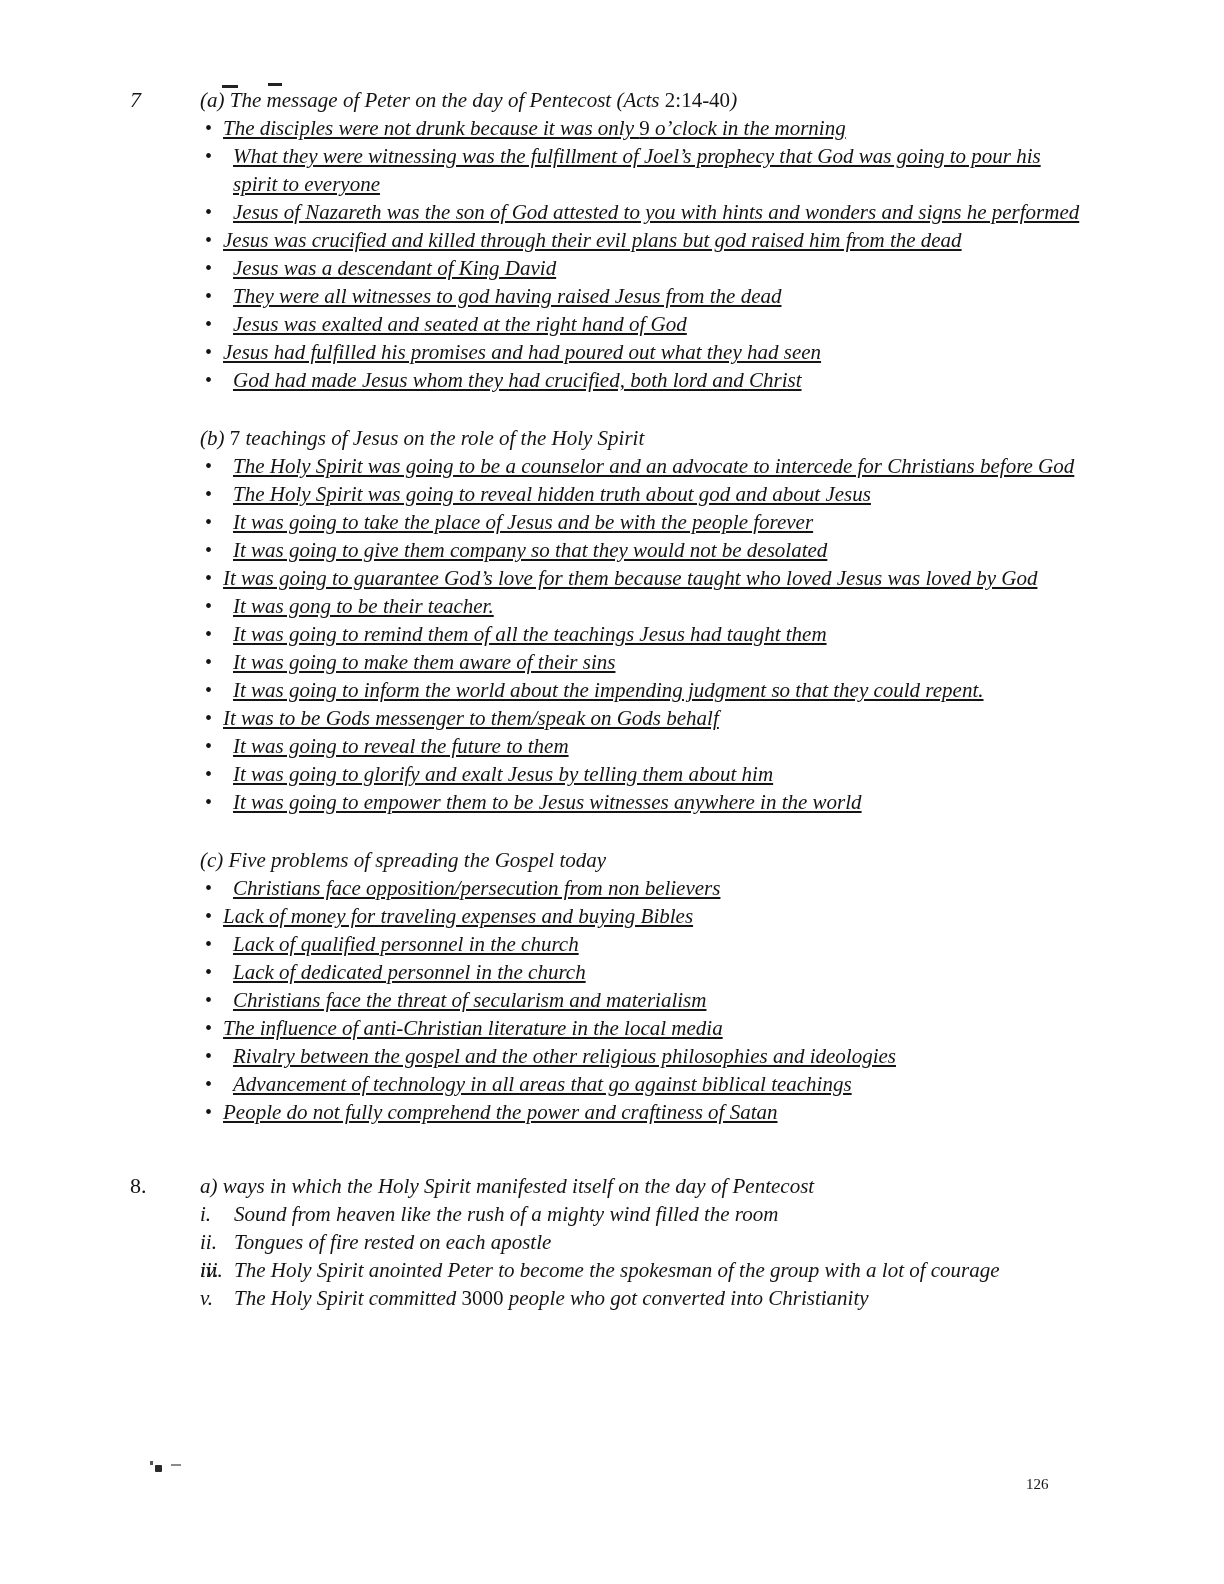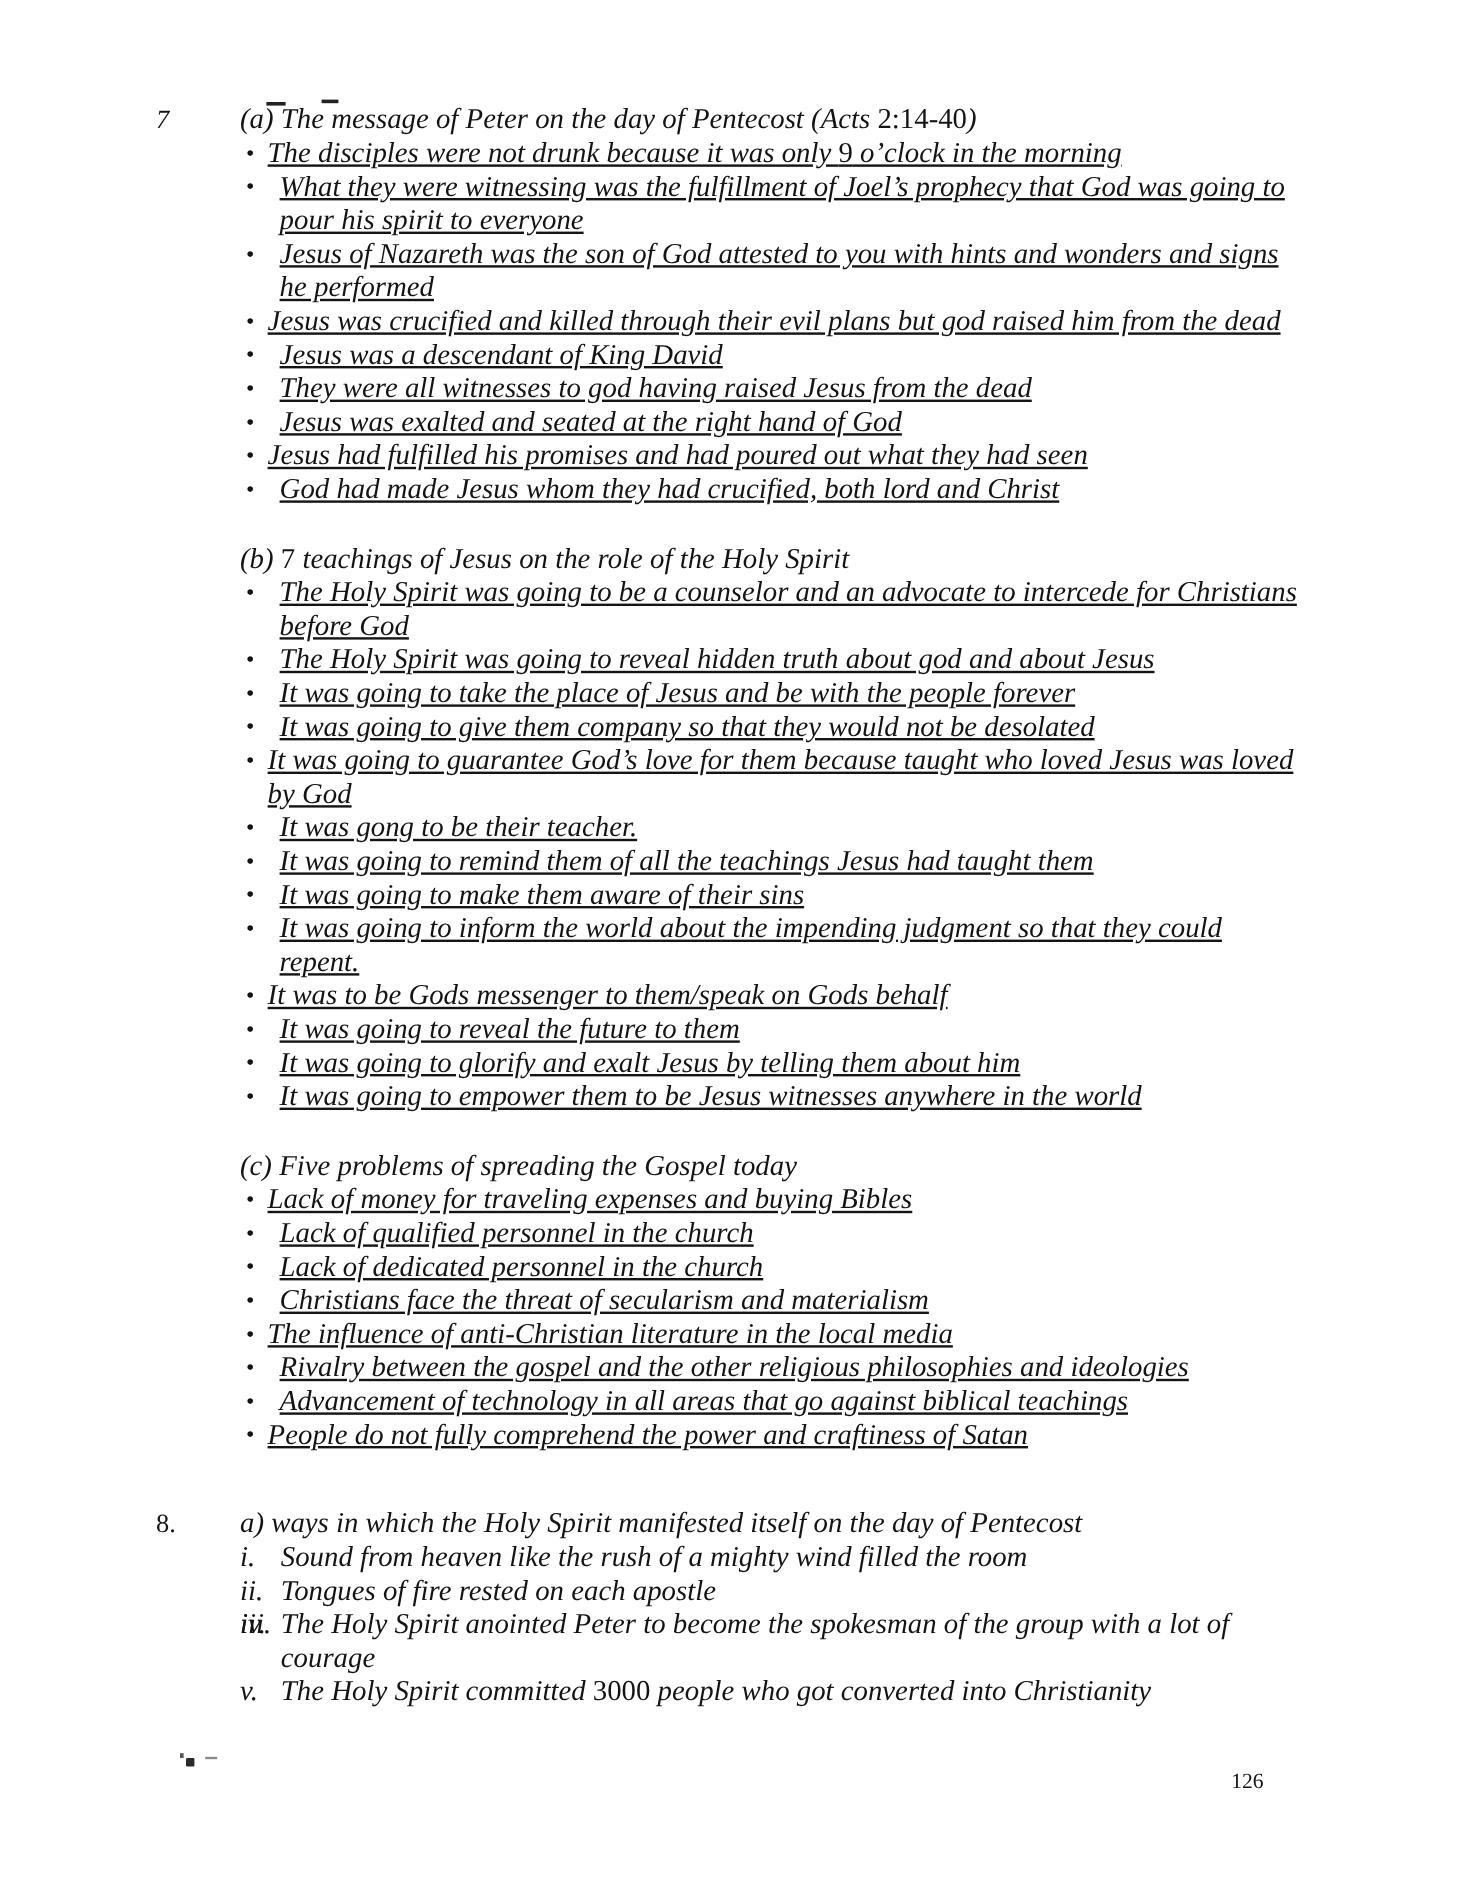--- a/index.html
+++ b/index.html
@@ -13,21 +13,21 @@
   .content { position:absolute; top:86px; left:130px; width:966px; }
 
   .q { display:flex; align-items:flex-start; }
   .q-num {
     flex:0 0 70px; width:70px;
     font-size:22px; font-style:italic; line-height:28px;
   }
   .q8 { margin-top:46px; }
   .q8 .q-num { font-style:normal; }
 
-  .q-body { width:884px; font-style:italic; font-size:24px; line-height:28px; }
+  .q-body { width:884px; font-style:italic; font-size:21px; line-height:28px; }
 
   .sec { margin:0 0 30px 0; }
   .sec:last-child { margin-bottom:0; }
   .heading { margin:0; }
 
   ul.bullets { list-style:none; margin:0; padding:0;text-decoration:underline; }
   ul.bullets li { position:relative; padding-left:33px; }
   ul.bullets li::before {
     content:"\2022";
     position:absolute; left:5px; top:0;
@@ -36,21 +36,21 @@
   ul.bullets li.flush { padding-left:23px; }
 
   ul.roman { list-style:none; margin:0; padding:0; }
   ul.roman li { position:relative; padding-left:34px; }
   ul.roman .marker { position:absolute; left:0; top:0; }
 
   .up { font-style:normal; }
 
   .page-number {
     position:absolute; left:1026px; top:1470px;
-    font-size:18px; font-style:normal; line-height:28px;
+    font-size:15px; font-style:normal; line-height:28px;
   }
 
   
   .artifact { position:absolute; background:#222; }
   .art-dash-1 { left:222px; top:85px; width:16px; height:3px; }
   .art-dash-2 { left:268px; top:83px; width:14px; height:3px; }
   .art-speck-1 { left:155px; top:1465px; width:7px; height:7px; background:#2a2a2a; border-radius:1px; }
   .art-speck-2 { left:171px; top:1464px; width:10px; height:2px; background:#8a8a8a; }
   .art-speck-3 { left:150px; top:1461px; width:3px; height:4px; background:#555; }
 </style>
@@ -101,20 +101,21 @@
             <li class="flush">It was to be Gods messenger to them/speak on Gods behalf</li>
             <li>It was going to reveal the future to them</li>
             <li>It was going to glorify and exalt Jesus by telling them about him</li>
             <li>It was going to empower them to be Jesus witnesses anywhere in the world</li>
           </ul>
         </div>
 
         <div class="sec">
           <p class="heading">(c) Five problems of spreading the Gospel today</p>
           <ul class="bullets">
+            <li>Christians face opposition/persecution from non believers</li>
             <li class="flush">Lack of money for traveling expenses and buying Bibles</li>
             <li>Lack of qualified personnel in the church</li>
             <li>Lack of dedicated personnel in the church</li>
             <li>Christians face the threat of secularism and materialism</li>
             <li class="flush">The influence of anti-Christian literature in the local media</li>
             <li>Rivalry between the gospel and the other religious philosophies and ideologies</li>
             <li>Advancement of technology in all areas that go against biblical teachings</li>
             <li class="flush">People do not fully comprehend the power and craftiness of Satan</li>
           </ul>
         </div>

